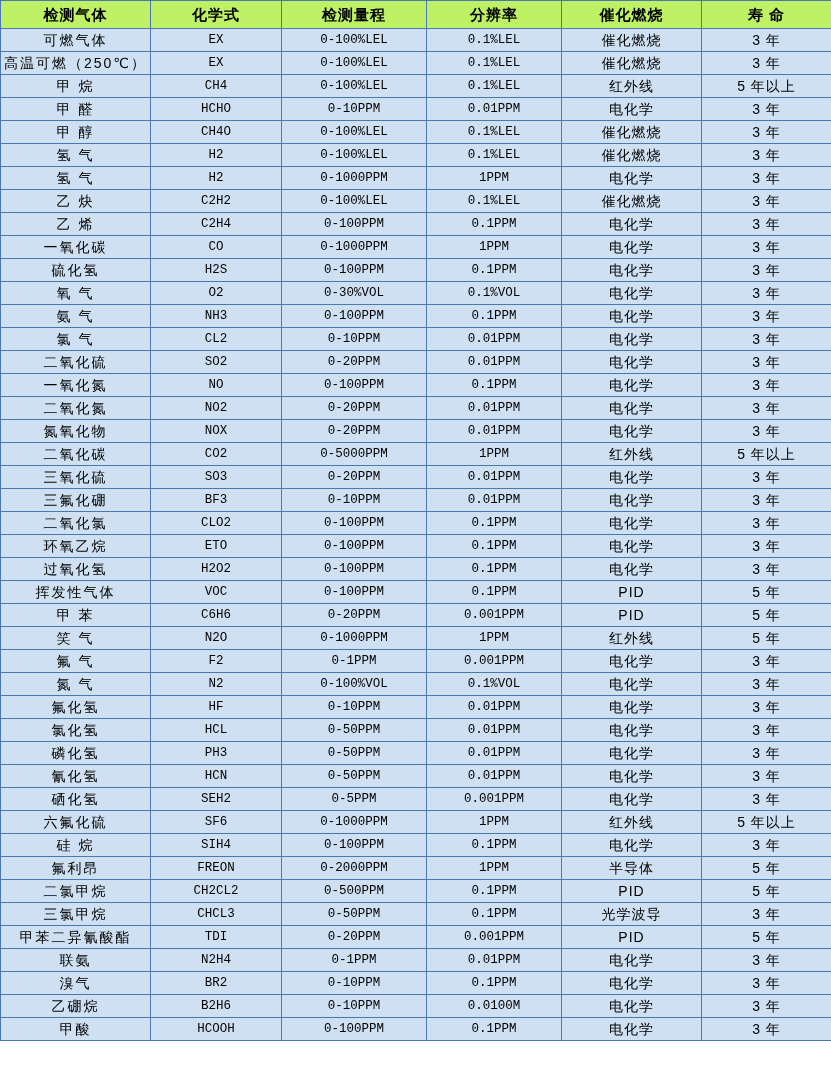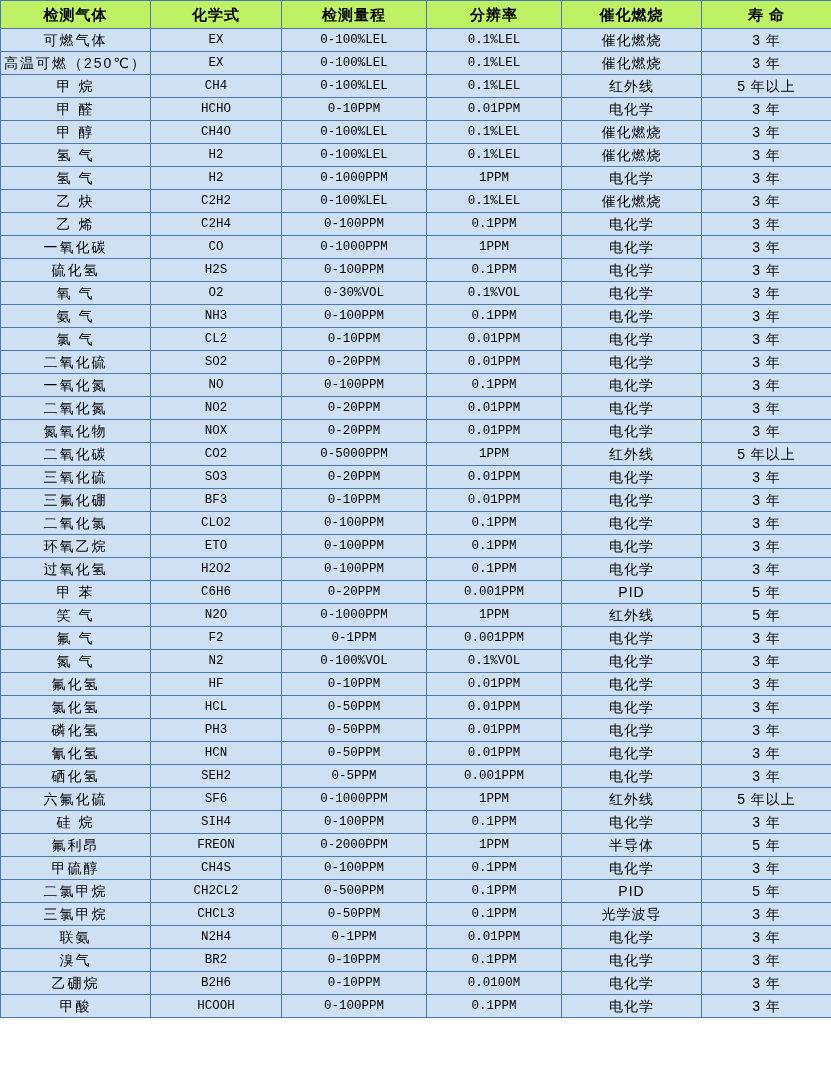--- a/index.html
+++ b/index.html
@@ -268,20 +268,28 @@
       </tr>
       <tr>
         <td class="col-name">过氧化氢</td>
         <td class="col-formula">H2O2</td>
         <td class="col-range">0-100PPM</td>
         <td class="col-res">0.1PPM</td>
         <td class="col-principle">电化学</td>
         <td class="col-life">3 年</td>
       </tr>
       <tr>
+        <td class="col-name">挥发性气体</td>
+        <td class="col-formula">VOC</td>
+        <td class="col-range">0-100PPM</td>
+        <td class="col-res">0.1PPM</td>
+        <td class="col-principle">PID</td>
+        <td class="col-life">5 年</td>
+      </tr>
+      <tr>
         <td class="col-name">甲 苯</td>
         <td class="col-formula">C6H6</td>
         <td class="col-range">0-20PPM</td>
         <td class="col-res">0.001PPM</td>
         <td class="col-principle">PID</td>
         <td class="col-life">5 年</td>
       </tr>
       <tr>
         <td class="col-name">笑 气</td>
         <td class="col-formula">N2O</td>
@@ -364,42 +372,42 @@
       </tr>
       <tr>
         <td class="col-name">氟利昂</td>
         <td class="col-formula">FREON</td>
         <td class="col-range">0-2000PPM</td>
         <td class="col-res">1PPM</td>
         <td class="col-principle">半导体</td>
         <td class="col-life">5 年</td>
       </tr>
       <tr>
-        <td class="col-name">甲硫醇</td>
-        <td class="col-formula">CH4S</td>
-        <td class="col-range">0-100PPM</td>
-        <td class="col-res">0.1PPM</td>
-        <td class="col-principle">电化学</td>
-        <td class="col-life">3 年</td>
-      </tr>
-      <tr>
         <td class="col-name">二氯甲烷</td>
         <td class="col-formula">CH2CL2</td>
         <td class="col-range">0-500PPM</td>
         <td class="col-res">0.1PPM</td>
         <td class="col-principle">PID</td>
         <td class="col-life">5 年</td>
       </tr>
       <tr>
         <td class="col-name">三氯甲烷</td>
         <td class="col-formula">CHCL3</td>
         <td class="col-range">0-50PPM</td>
         <td class="col-res">0.1PPM</td>
         <td class="col-principle">光学波导</td>
         <td class="col-life">3 年</td>
+      </tr>
+      <tr>
+        <td class="col-name">甲苯二异氰酸酯</td>
+        <td class="col-formula">TDI</td>
+        <td class="col-range">0-20PPM</td>
+        <td class="col-res">0.001PPM</td>
+        <td class="col-principle">PID</td>
+        <td class="col-life">5 年</td>
       </tr>
       <tr>
         <td class="col-name">联氨</td>
         <td class="col-formula">N2H4</td>
         <td class="col-range">0-1PPM</td>
         <td class="col-res">0.01PPM</td>
         <td class="col-principle">电化学</td>
         <td class="col-life">3 年</td>
       </tr>
       <tr>

